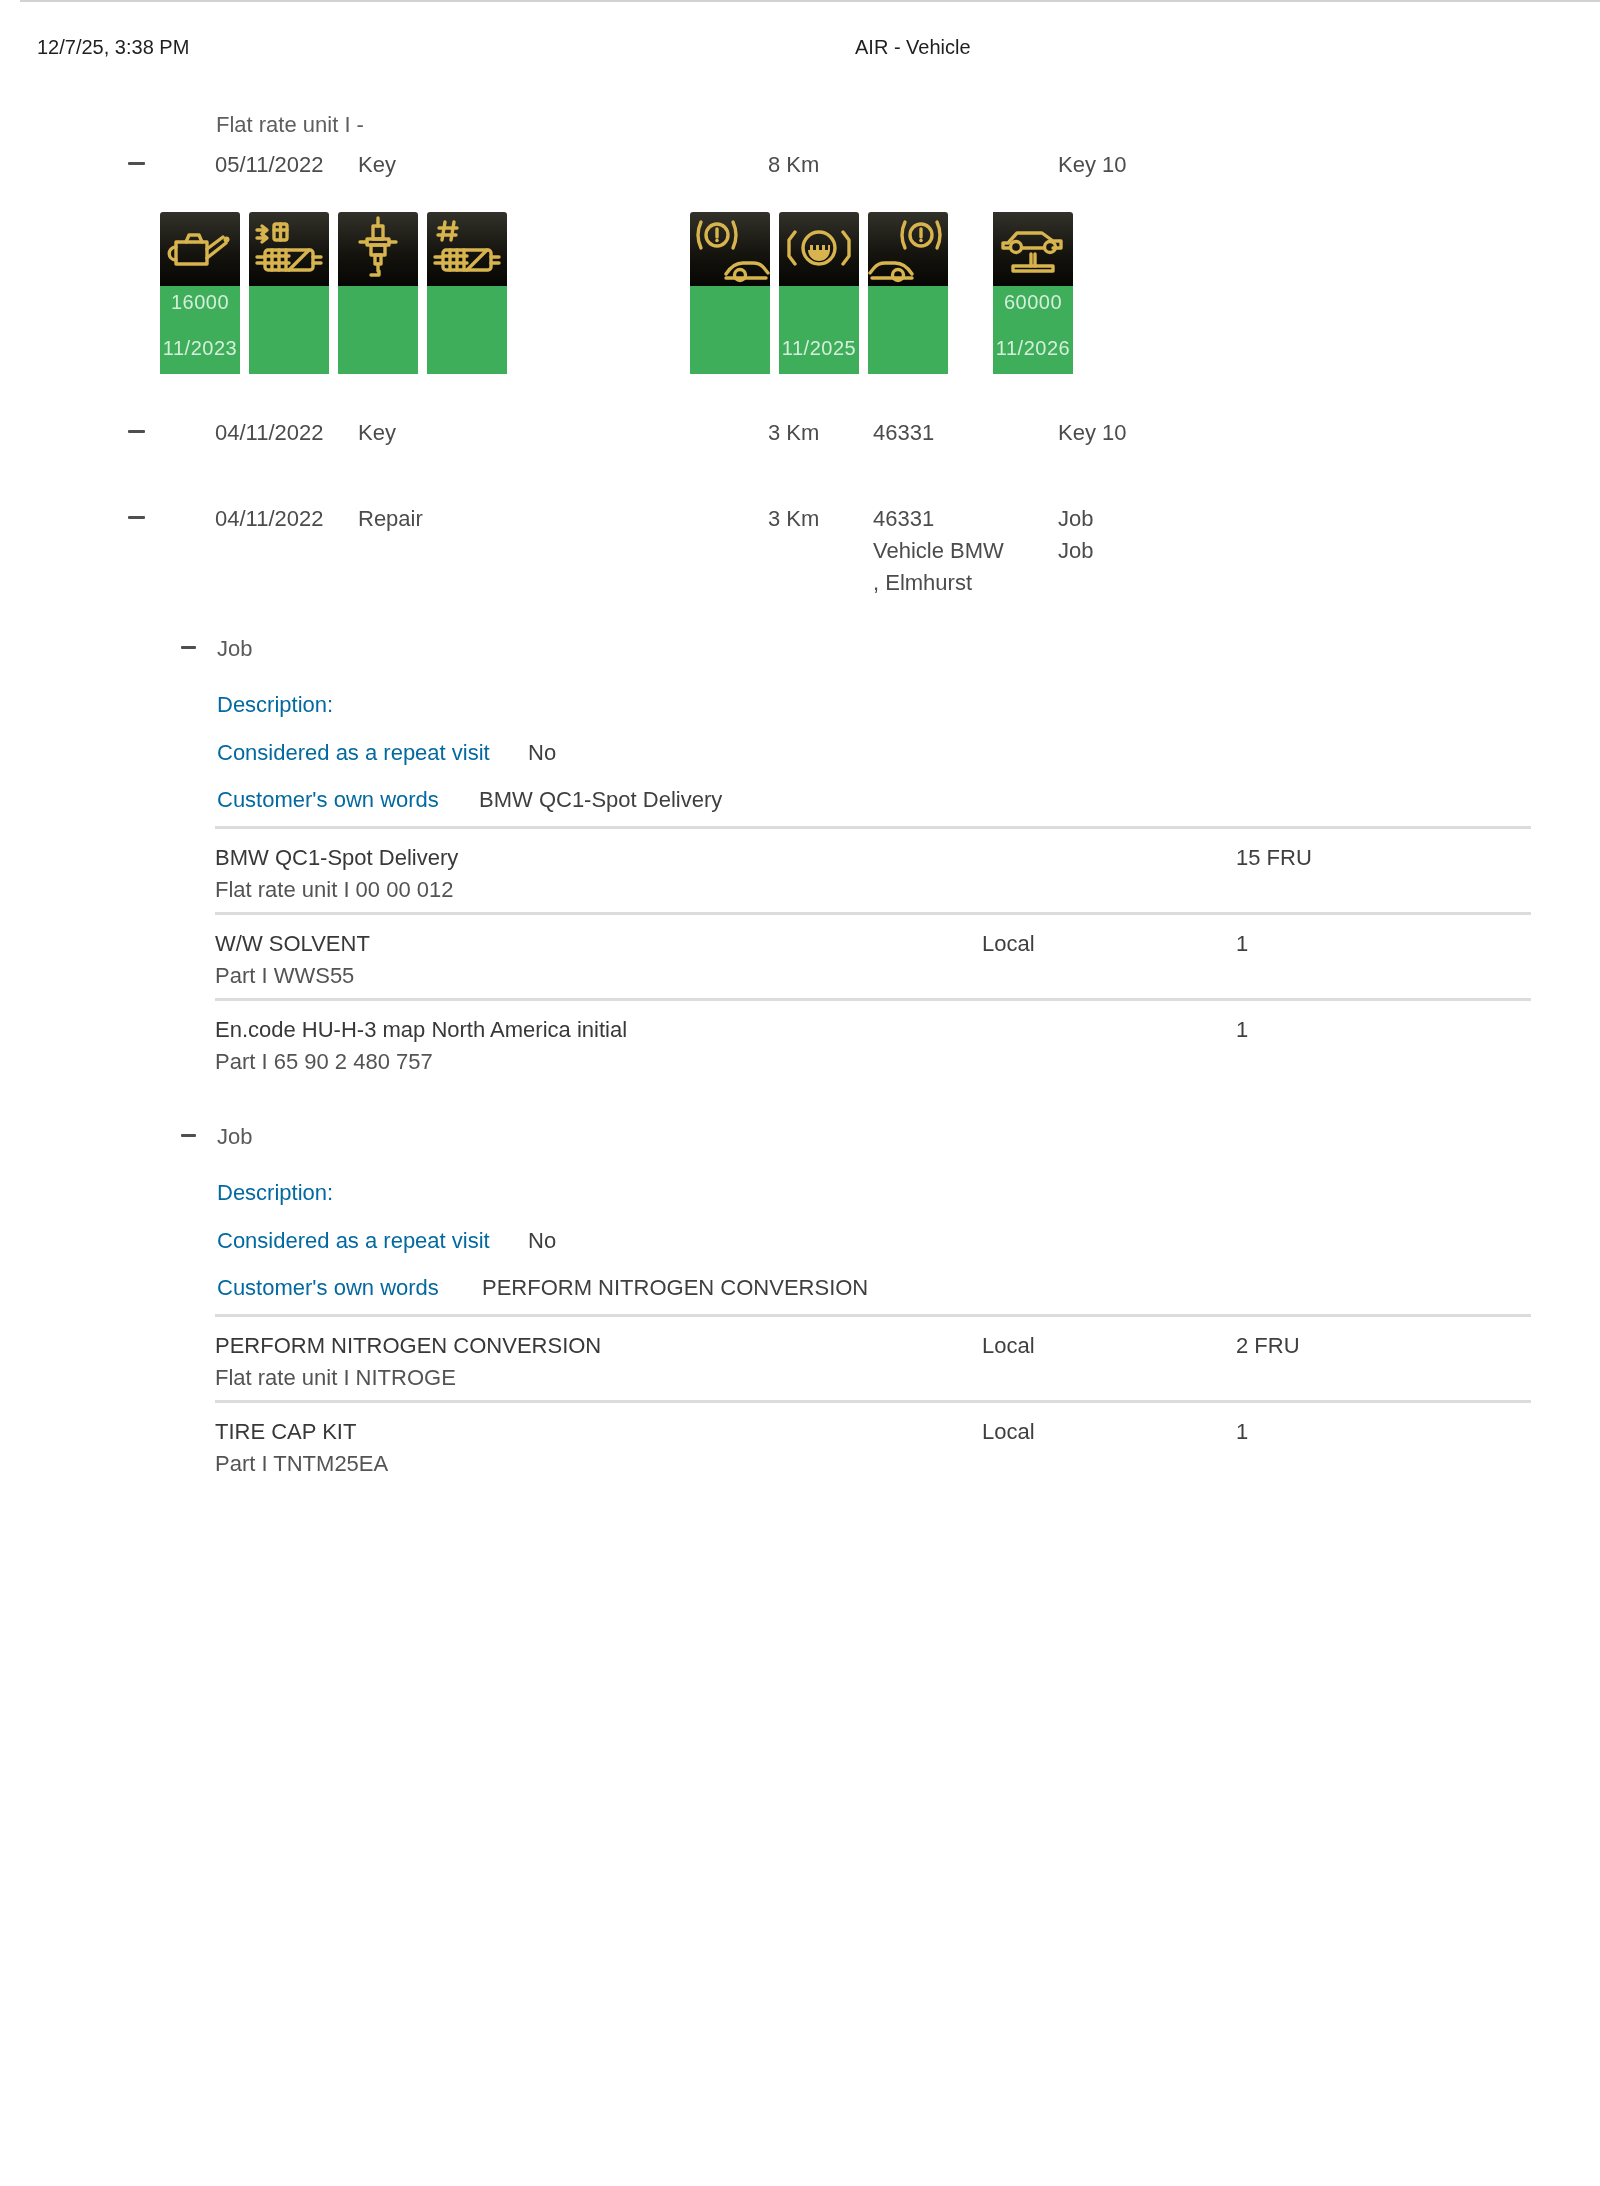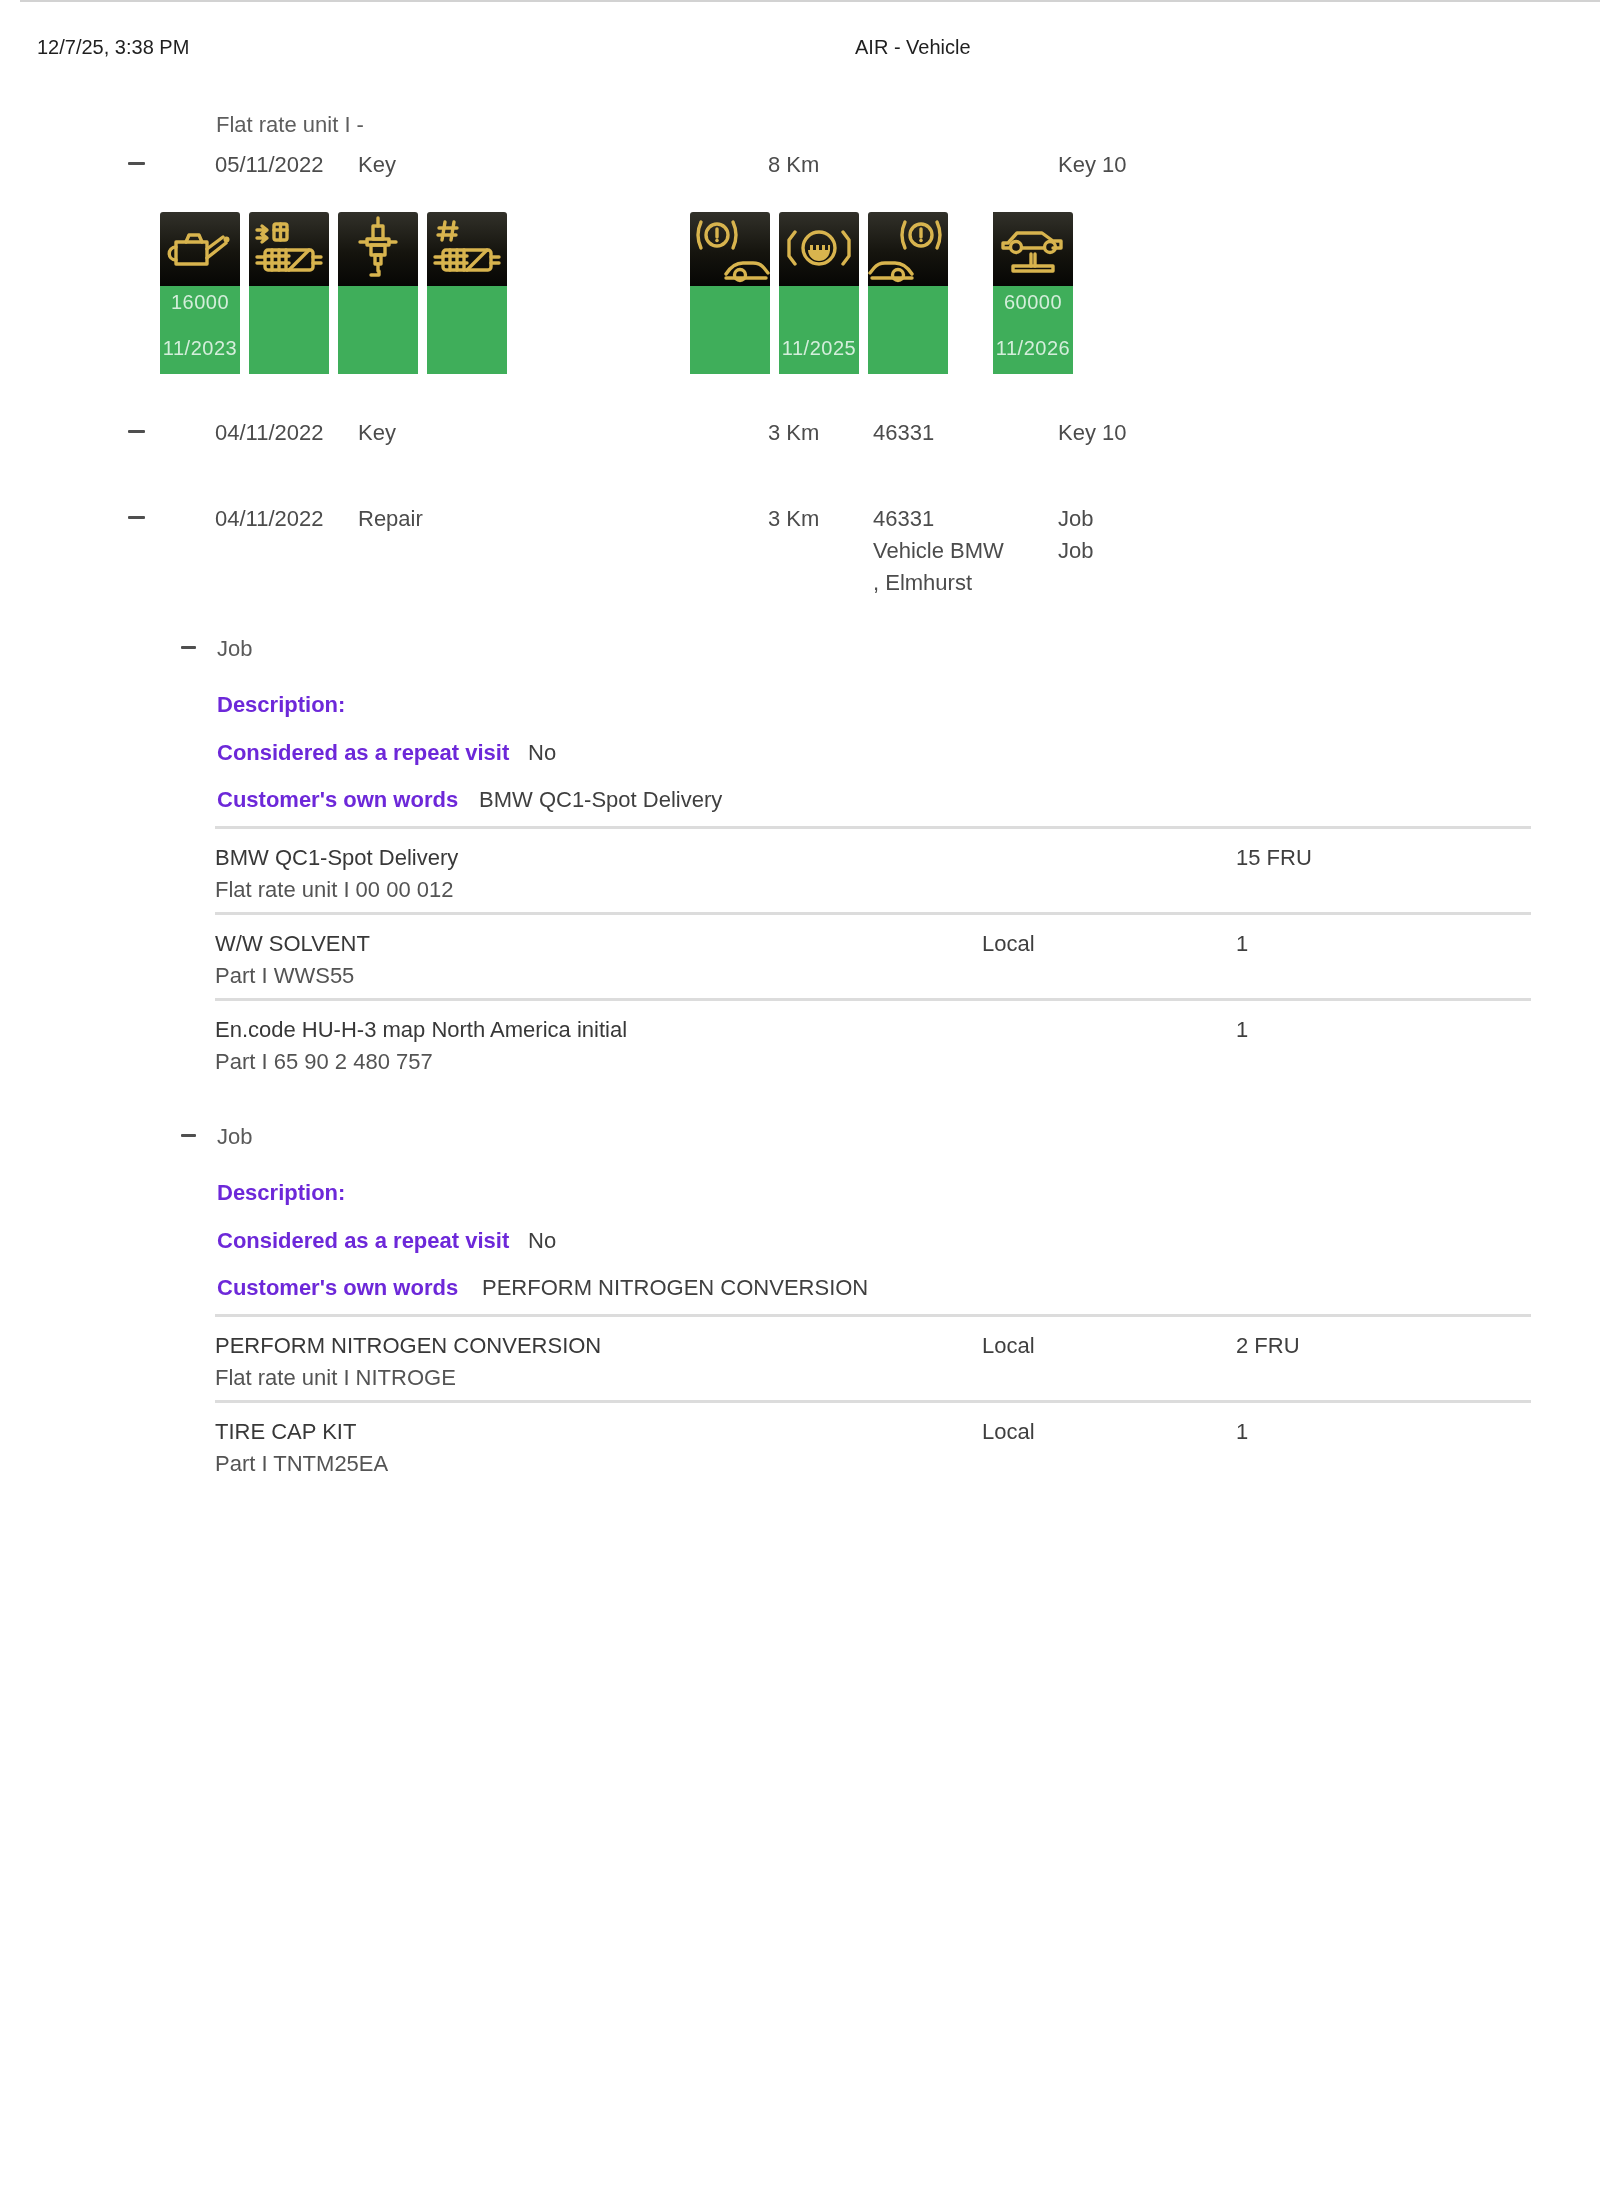--- a/index.html
+++ b/index.html
@@ -7,21 +7,21 @@
     position:relative;width:1600px;height:2186px;background:#ffffff;overflow:hidden;
     font-family:"Liberation Sans","DejaVu Sans",sans-serif;
     color:#3c3c3c;font-size:22px;
   }
   .abs{position:absolute;white-space:nowrap;}
   .hairline{position:absolute;top:0;left:20px;right:0;height:2px;background:#d2d2d2;}
   .hdr{font-size:20px;color:#1f1f1f;}
   .muted{color:#5e5e5e;margin-top:36px;}
   .rowtxt{color:#4c4c4c;}
   .joblbl{color:#5a5a5a;}
-  .boldlbl{font-weight:bold;color:#6d28d9;}
+  .boldlbl{font-weight:normal;color:#0369a1;}
   .val{color:#3f3f3f;}
   .minus{position:absolute;width:17px;height:3px;background:#4f4f4f;border-radius:1px;}
   .hr{position:absolute;left:215px;width:1316px;height:3px;background:#dcdcdc;}
   .item-title{color:#383838;}
   .item-detail{color:#545454;}
 
   
   .tile{position:absolute;top:212px;width:80px;height:210px;border-radius:3px;overflow:hidden;}
   .tile-top{position:relative;width:80px;height:74px;background:linear-gradient(#32312a 0%,#15140e 55%,#060604 100%);}
   .tile-top svg{position:absolute;left:0;top:0;}

